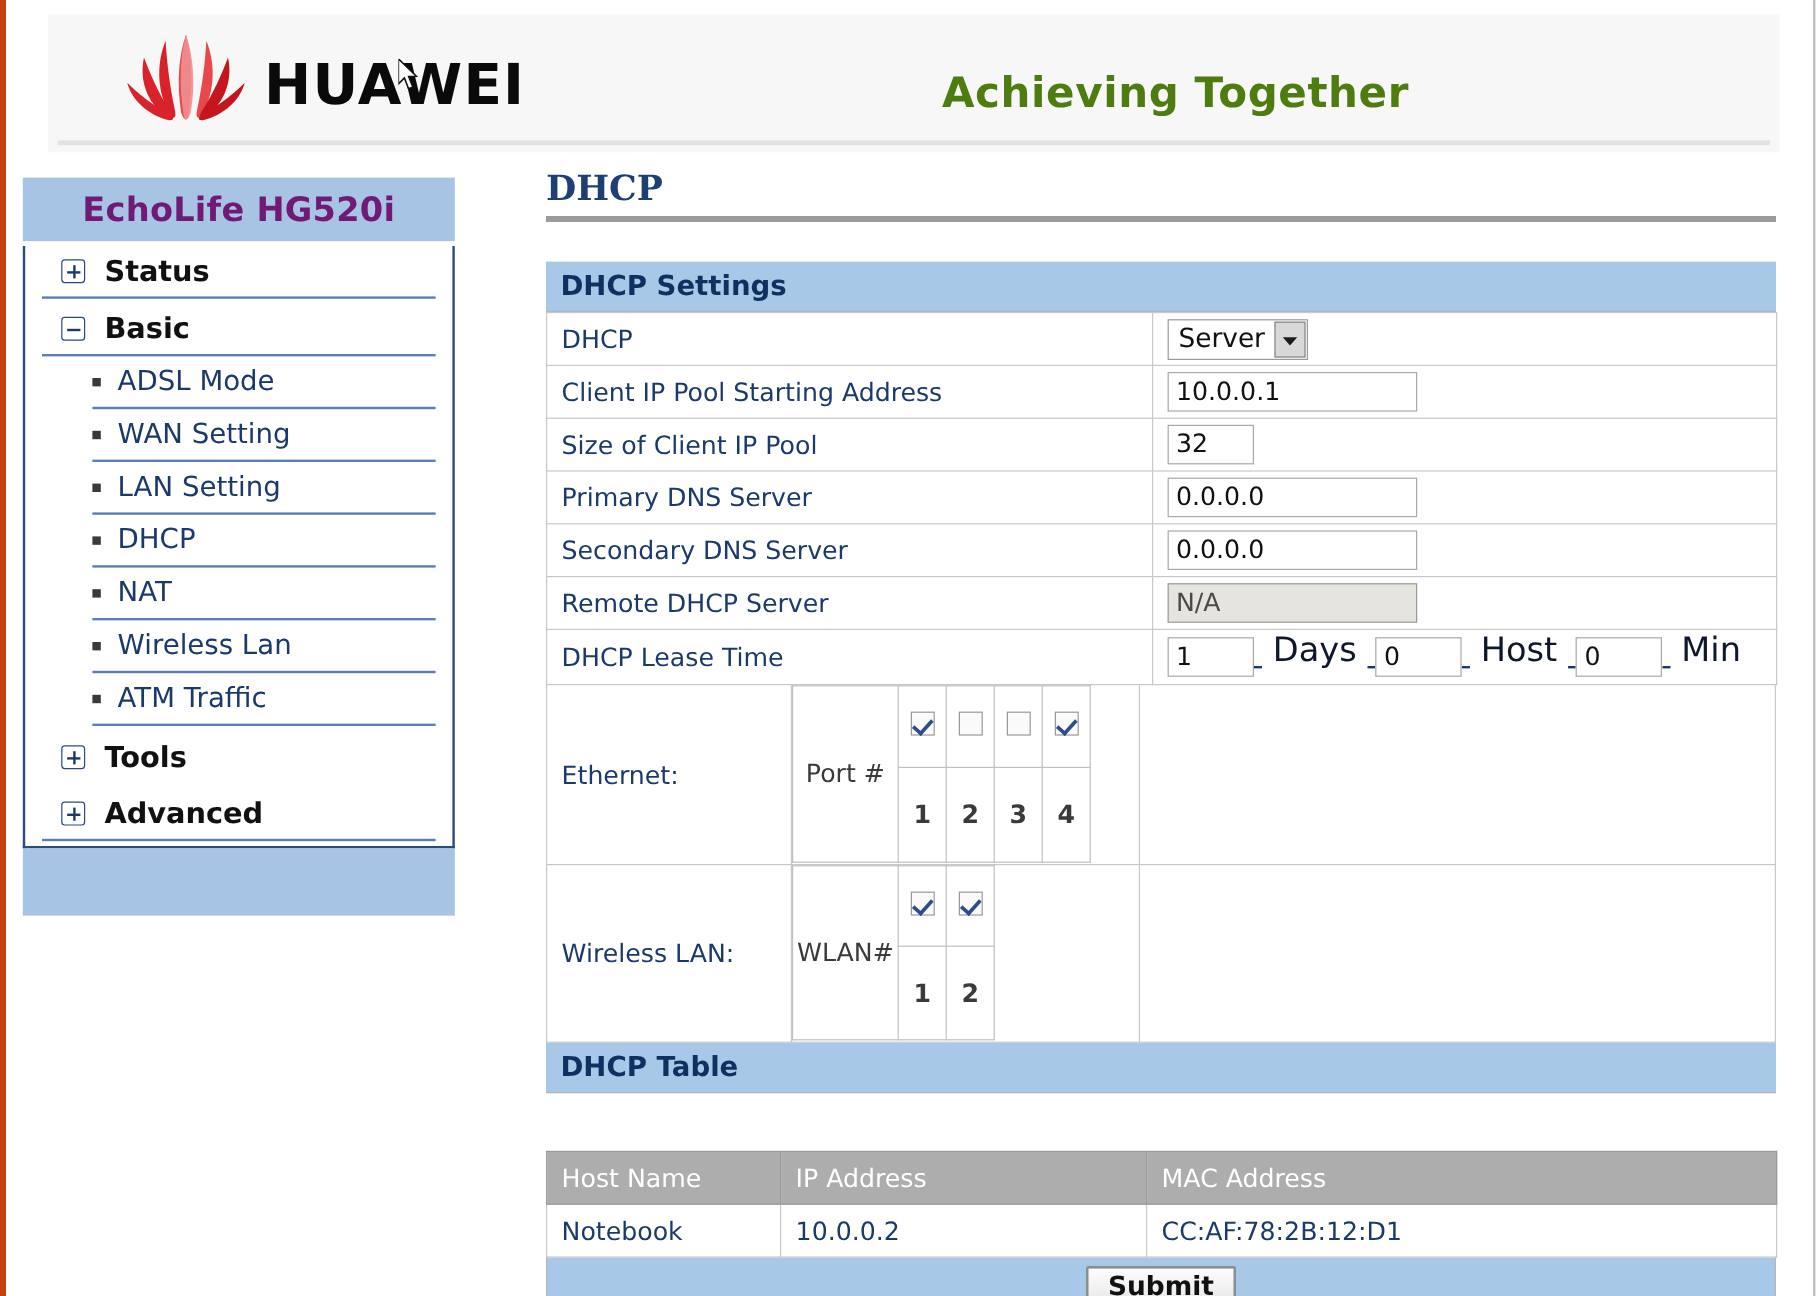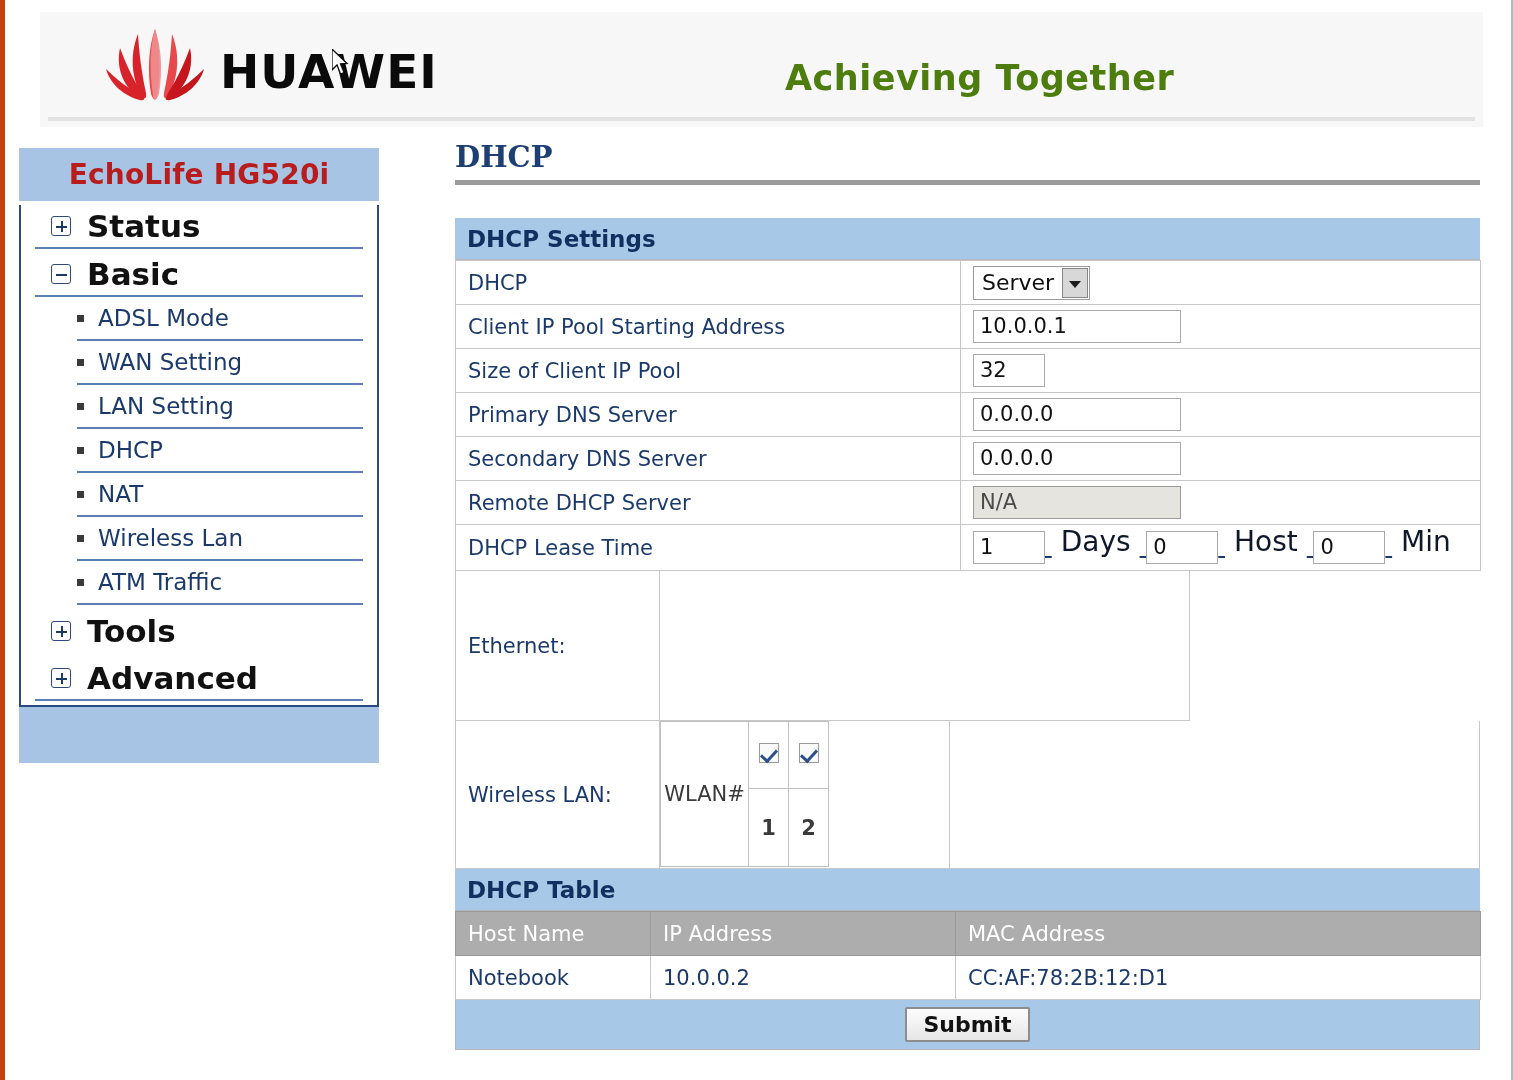--- a/index.html
+++ b/index.html
@@ -72,21 +72,21 @@
 
   
   .sidebar {
     position: absolute;
     left: 14px; top: 148px;
     width: 360px;
   }
   .sidebar-title {
     height: 53px;
     background: #a8c4e4;
-    color: #b91c1c;
+    color: #701a75;
     font-size: 28px;
     font-weight: bold;
     display: flex;
     align-items: center;
     justify-content: center;
     font-family: "DejaVu Sans", "Liberation Sans", sans-serif;
     letter-spacing: 0.2px;
   }
   .sidebar-body {
     border: 2px solid #2b4a80;
@@ -119,21 +119,21 @@
     background: #1b3a6b;
   }
   .nav-top .exp.plus::after {
     content: "";
     position: absolute;
     left: 8.5px; top: 4px;
     width: 2px; height: 11px;
     background: #1b3a6b;
   }
   .nav-top .lbl {
-    font-size: 31px;
+    font-size: 24px;
     font-weight: bold;
     color: #111111;
   }
   .nav-sub {
     display: flex;
     align-items: center;
     height: 44px;
     margin: 0 14px 0 56px;
     border-bottom: 2px solid #5b7fb5;
   }
@@ -298,20 +298,21 @@
     width: 7px; height: 13px;
     border: solid #2c4f8c;
     border-width: 0 3px 3px 0;
     transform: rotate(42deg);
   }
 
   table.dhcptable {
     width: 1025px;
     border-collapse: collapse;
     table-layout: fixed;
+    margin-top: 48px;
   }
   table.dhcptable th {
     background: #adadad;
     color: #ffffff;
     font-size: 21px;
     font-weight: normal;
     text-align: left;
     height: 44px;
     padding-left: 12px;
     border: 1px solid #9a9a9a;
@@ -516,20 +517,39 @@
             <span class="unit">Host</span>
             <span class="txtbox w-sm">0</span>
             <span class="unit">Min</span>
           </td>
         </tr>
       </tbody>
         </table>
 
       <div class="row-wrap">
         <div class="matrix-left" style="height:150px;">Ethernet:</div>
+        <div class="matrix-mid" style="height:150px;">
+          <table class="ports" style="height:148px;">
+            <tbody>
+                <tr>
+              <td class="port-lbl" rowspan="2">Port #</td>
+              <td class="cb-cell"><span class="cbox checked"></span></td>
+              <td class="cb-cell"><span class="cbox"></span></td>
+              <td class="cb-cell"><span class="cbox"></span></td>
+              <td class="cb-cell"><span class="cbox checked"></span></td>
+            </tr>
+            <tr>
+              <td class="num-cell">1</td>
+              <td class="num-cell">2</td>
+              <td class="num-cell">3</td>
+              <td class="num-cell">4</td>
+            </tr>
+          </tbody>
+            </table>
+        </div>
         <div class="matrix-right" style="height:150px;"></div>
       </div>
 
       <div class="row-wrap">
         <div class="matrix-left" style="height:148px;">Wireless LAN:</div>
         <div class="matrix-mid" style="height:148px;">
           <table class="ports" style="height:146px;">
             <tbody>
                 <tr>
               <td class="port-lbl" rowspan="2">WLAN#</td>

